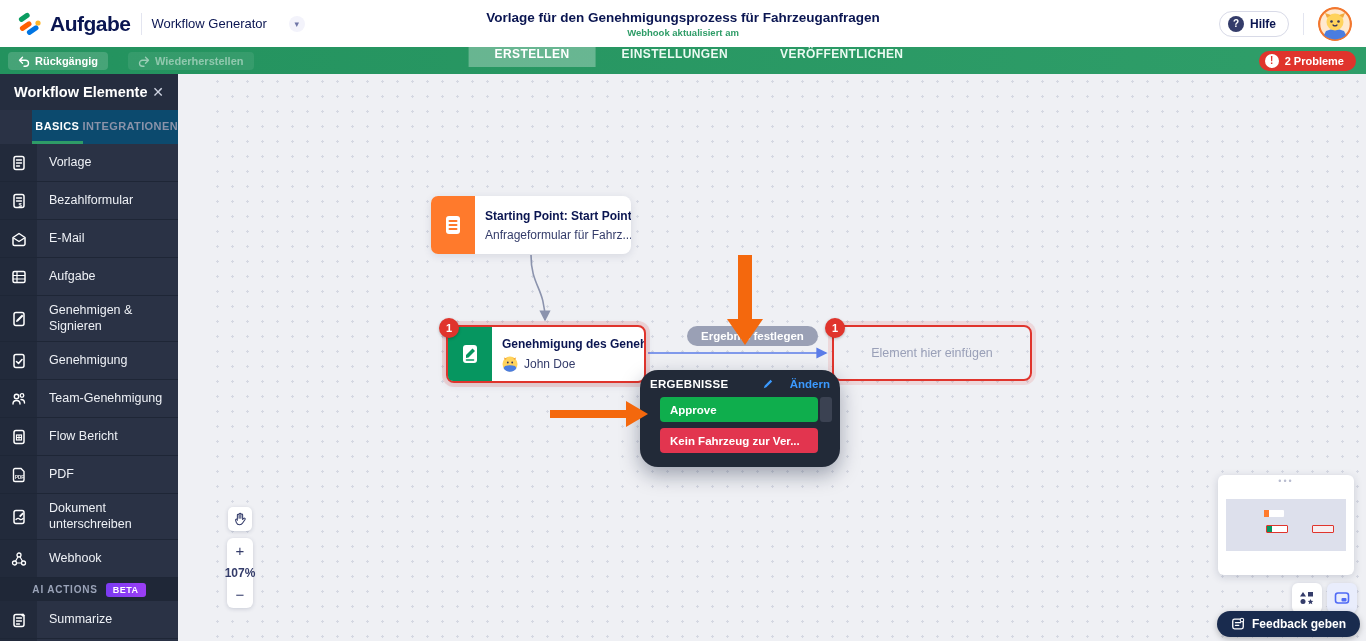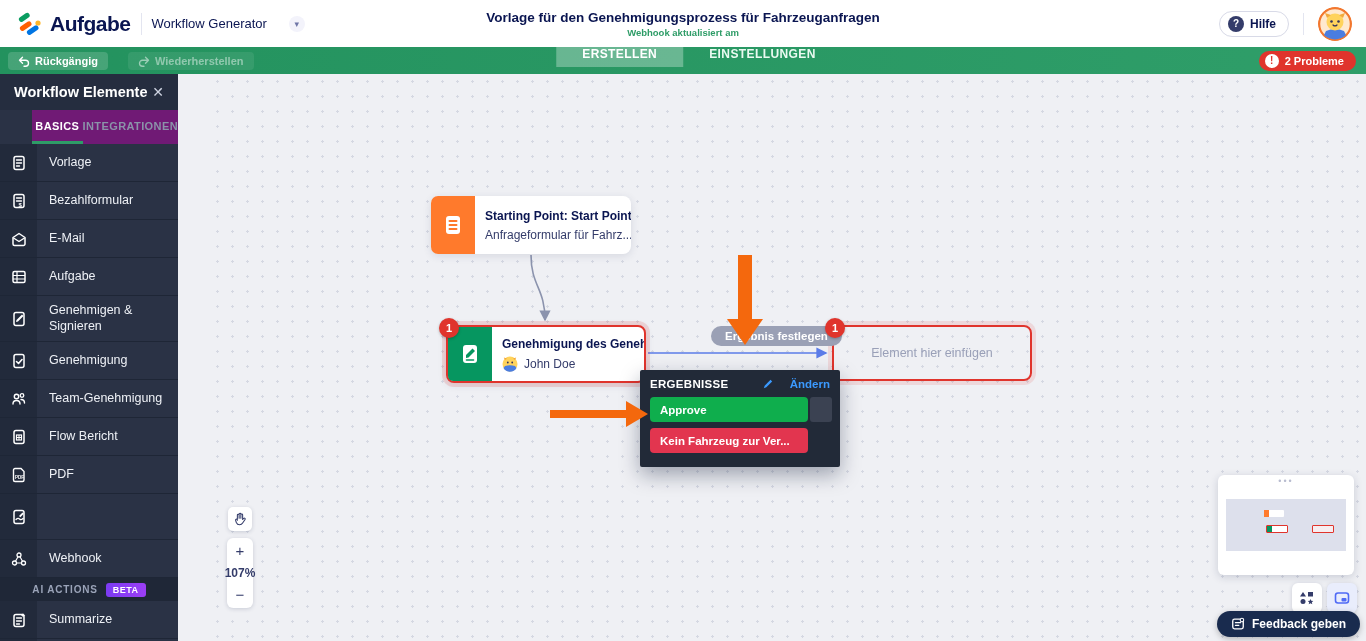--- a/index.html
+++ b/index.html
@@ -30,21 +30,21 @@
   .tb-tab { height:27px; display:flex; align-items:center; padding:0 26px; font-size:12px; font-weight:bold; color:#eafaf1; letter-spacing:.4px; cursor:pointer; }
   .tb-tab.active { background:rgba(255,255,255,.30); color:#ffffff; }
   .problems { margin-left:auto; margin-right:10px; display:flex; align-items:center; gap:6px; background:#e0342c; border-radius:12px; padding:3px 12px 3px 6px; font-size:11px; font-weight:bold; color:#fff; cursor:pointer; }
   .excl { width:14px; height:14px; border-radius:50%; background:#fff; color:#e0342c; font-size:10px; font-weight:bold; display:flex; align-items:center; justify-content:center; }
 
   
   .sidebar { position:absolute; top:74px; left:0; width:178px; height:567px; background:#2a3245; z-index:20; overflow:hidden; }
   .sb-header { height:36px; background:#252d3f; display:flex; align-items:center; justify-content:space-between; padding:0 14px; }
   .sb-title { color:#ffffff; font-size:14.5px; font-weight:bold; }
   .sb-close { color:#cfd4e2; font-size:14px; cursor:pointer; }
-  .sb-tabs { height:34px; display:flex; background:#701a75;margin-left:32px; }
+  .sb-tabs { height:34px; display:flex; background:#0c4a6e;margin-left:32px; }
   .sb-tab { flex:1; display:flex; align-items:center; justify-content:center; font-size:11px; font-weight:bold; letter-spacing:.4px; color:#8b93a9; cursor:pointer; border-bottom:3px solid transparent; }
   .sb-tab.active { color:#ffffff; border-bottom-color:#2e9c67; }
   .sb-item { display:flex; align-items:stretch; border-bottom:1px solid #1e2636; min-height:38px; cursor:pointer; }
   .sb-item.tall { min-height:46px; }
   .sb-icon { width:37px; background:#222a3b; display:flex; align-items:center; justify-content:center; flex:none; }
   .sb-icon svg { width:16px; height:16px; }
   .sb-label { flex:1; display:flex; align-items:center; padding:4px 12px; color:#eef1f6; font-size:12.5px; font-weight:500; line-height:1.25; }
   .sb-section { height:23px; background:#1f2737; display:flex; align-items:center; justify-content:center; gap:8px; }
   .sb-section-label { color:#9aa3b8; font-size:10px; font-weight:bold; letter-spacing:.8px; }
   .beta { background:linear-gradient(90deg,#7b3bf2,#9c3ef5); color:#fff; font-size:9px; font-weight:bold; padding:2px 7px; border-radius:3px; letter-spacing:.5px; }
@@ -59,25 +59,25 @@
   .node-body { flex:1; display:flex; flex-direction:column; justify-content:center; gap:5px; padding:0 10px; overflow:hidden; }
   .node-title { font-size:12px; font-weight:bold; color:#0a1551; white-space:nowrap; }
   .node-sub { font-size:12px; color:#343c6a; white-space:nowrap; }
   .node.error { border:2px solid #e0342c; box-shadow:0 0 0 4px rgba(224,52,44,.15), 0 2px 8px rgba(30,40,80,.12); }
   .assignee { display:flex; align-items:center; gap:6px; font-size:12px; color:#343c6a; }
   .badge { position:absolute; top:-9px; left:-9px; width:20px; height:20px; border-radius:50%; background:#e0342c; color:#fff; font-size:11px; font-weight:bold; display:flex; align-items:center; justify-content:center; box-shadow:0 1px 3px rgba(0,0,0,.25); z-index:3; }
   .placeholder-node { position:absolute; width:200px; height:56px; border:2px solid #e0342c; border-radius:8px; display:flex; align-items:center; justify-content:center; color:#9aa0b8; font-size:12.5px; box-shadow:0 0 0 4px rgba(224,52,44,.12); cursor:pointer; }
   .outcome-pill { position:absolute; background:#9aa0b5; color:#fff; font-size:11.5px; font-weight:bold; padding:4px 14px; border-radius:11px; cursor:pointer; white-space:nowrap; }
 
   
-  .dropdown { position:absolute; width:200px; background:#222a38; border-radius:2px; box-shadow:0 8px 20px rgba(10,20,50,.35); padding:0 0 8px 0; z-index:6; }
+  .dropdown { position:absolute; width:200px; background:#222a38; border-radius:18px; box-shadow:0 8px 20px rgba(10,20,50,.35); padding:0 0 8px 0; z-index:6; }
   .dd-head { display:flex; align-items:center; justify-content:space-between; padding:8px 10px 7px 10px; }
   .dd-title { color:#fff; font-size:11.5px; font-weight:bold; letter-spacing:.3px; }
   .dd-edit { color:#3b9aff; font-size:11.5px; font-weight:bold; display:flex; align-items:center; gap:17px; cursor:pointer; }
-  .dd-row { display:flex; align-items:stretch; margin:0 8px 6px 10px; height:25px; }
+  .dd-row { display:flex; align-items:stretch; margin:0 8px 6px 20px; height:25px; }
   .dd-opt { width:158px; border-radius:4px; color:#fff; font-size:11.5px; font-weight:bold; display:flex; align-items:center; padding:0 10px; cursor:pointer; }
   .dd-strip { flex:1; margin-left:2px; background:#3b4252; border-radius:3px; }
 
   
   .oarrow-down { position:absolute; z-index:7; }
   .oarrow-down .shaft { position:absolute; left:11px; top:0; width:14px; height:64px; background:#f4680d; }
   .oarrow-down .head { position:absolute; left:0; top:64px; width:0; height:0; border-left:18px solid transparent; border-right:18px solid transparent; border-top:26px solid #f4680d; }
   .oarrow-right { position:absolute; z-index:7; }
   .oarrow-right .shaft { position:absolute; left:0; top:9px; width:76px; height:8px; background:#f4680d; }
   .oarrow-right .head { position:absolute; left:76px; top:0; width:0; height:0; border-top:13px solid transparent; border-bottom:13px solid transparent; border-left:22px solid #f4680d; }
@@ -151,20 +151,21 @@
     <div class="tb-btn disabled">
       <svg width="12" height="12" viewBox="0 0 16 16">
           <path d="M10 3 L14 7 L10 11 M14 7 H6 a4 4 0 0 0 0 8 H8" stroke="rgba(255,255,255,.5)" stroke-width="1.8" fill="none" stroke-linecap="round" stroke-linejoin="round"></path>
         </svg>
       <span>Wiederherstellen</span>
     </div>
   </div>
   <div class="tb-tabs">
     <div class="tb-tab active">ERSTELLEN</div>
     <div class="tb-tab">EINSTELLUNGEN</div>
+    <div class="tb-tab">VERÖFFENTLICHEN</div>
   </div>
   <div class="problems">
     <span class="excl">!</span>
     <span>2 Probleme</span>
   </div>
 </div>
 
 <div class="sidebar">
   <div class="sb-header">
     <span class="sb-title">Workflow Elemente</span>
@@ -260,20 +261,21 @@
     <div class="sb-label">PDF</div>
   </div>
   <div class="sb-item tall">
     <div class="sb-icon">
         <svg viewBox="0 0 16 16">
           <rect x="3" y="1.5" width="10" height="13" rx="2" fill="none" stroke="#fff" stroke-width="1.5"></rect>
           <path d="M5 10.5 Q7 8.5 8.5 10 T12 9.5" stroke="#fff" stroke-width="1.3" fill="none" stroke-linecap="round"></path>
           <path d="M8 7 L11.5 3.5 L12.8 4.8 L9.3 8.3 Z" fill="#fff"></path>
         </svg>
       </div>
+    <div class="sb-label">Dokument unterschreiben</div>
   </div>
   <div class="sb-item">
     <div class="sb-icon">
         <svg viewBox="0 0 16 16">
           <circle cx="8" cy="4" r="2" fill="none" stroke="#fff" stroke-width="1.3"></circle>
           <circle cx="3.5" cy="12" r="2" fill="none" stroke="#fff" stroke-width="1.3"></circle>
           <circle cx="12.5" cy="12" r="2" fill="none" stroke="#fff" stroke-width="1.3"></circle>
           <path d="M7 5.7 L4.5 10.2 M9 5.7 L11.5 10.2 M5.5 12 H10.5" stroke="#fff" stroke-width="1.2"></path>
         </svg>
       </div>
@@ -351,21 +353,21 @@
         <span>John Doe</span>
       </div>
     </div>
   </div>
 
   <div class="placeholder-node" style="left:622px; top:251px;">
     <div class="badge">1</div>
     <span>Element hier einfügen</span>
   </div>
 
-  <div class="outcome-pill" style="left:477px; top:252px;margin-left:24px;">Ergebnis festlegen</div>
+  <div class="outcome-pill" style="left:477px; top:252px;">Ergebnis festlegen</div>
 
   <div class="dropdown" style="left:430px; top:296px;">
     <div class="dd-head">
       <span class="dd-title">ERGEBNISSE</span>
       <span class="dd-edit">
         <svg width="10" height="10" viewBox="0 0 12 12">
             <path d="M1 11 L2 8 L9 1 L11 3 L4 10 Z" fill="#3b9aff"></path>
           </svg>
         <span>Ändern</span>
       </span>

